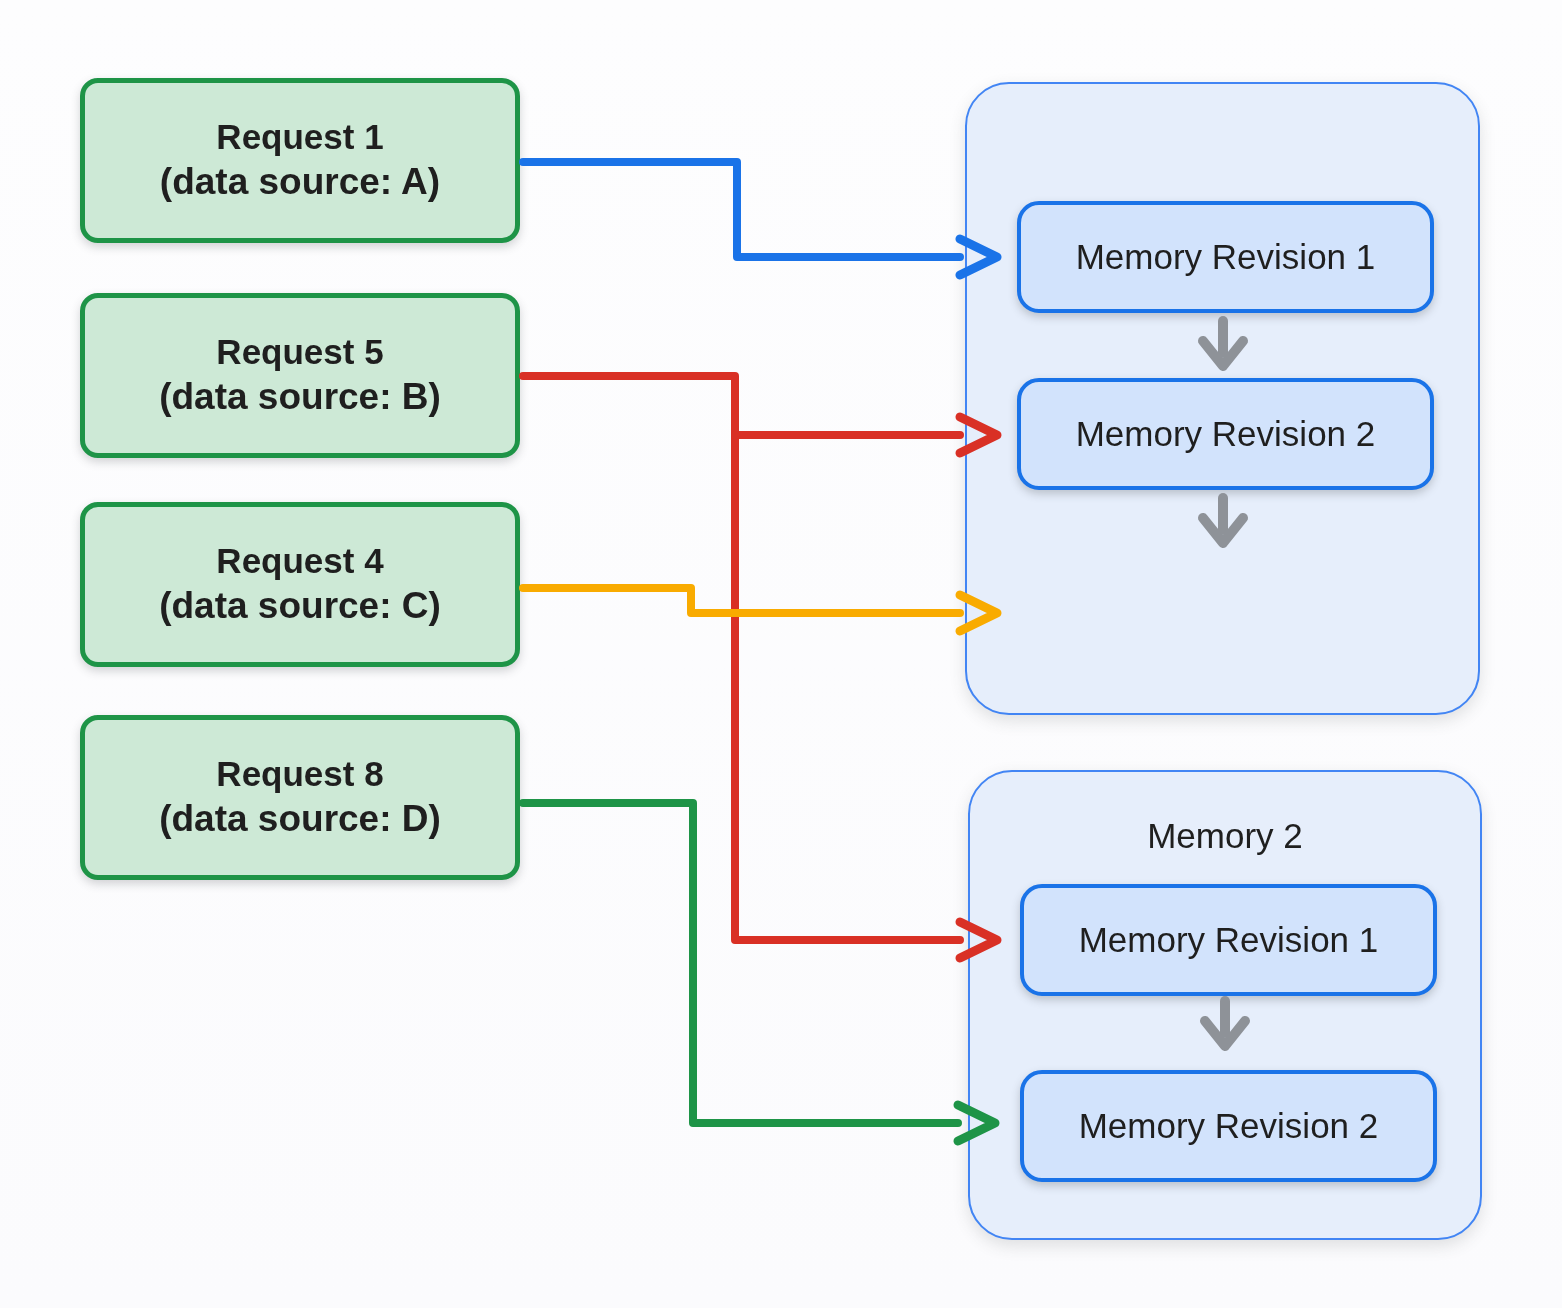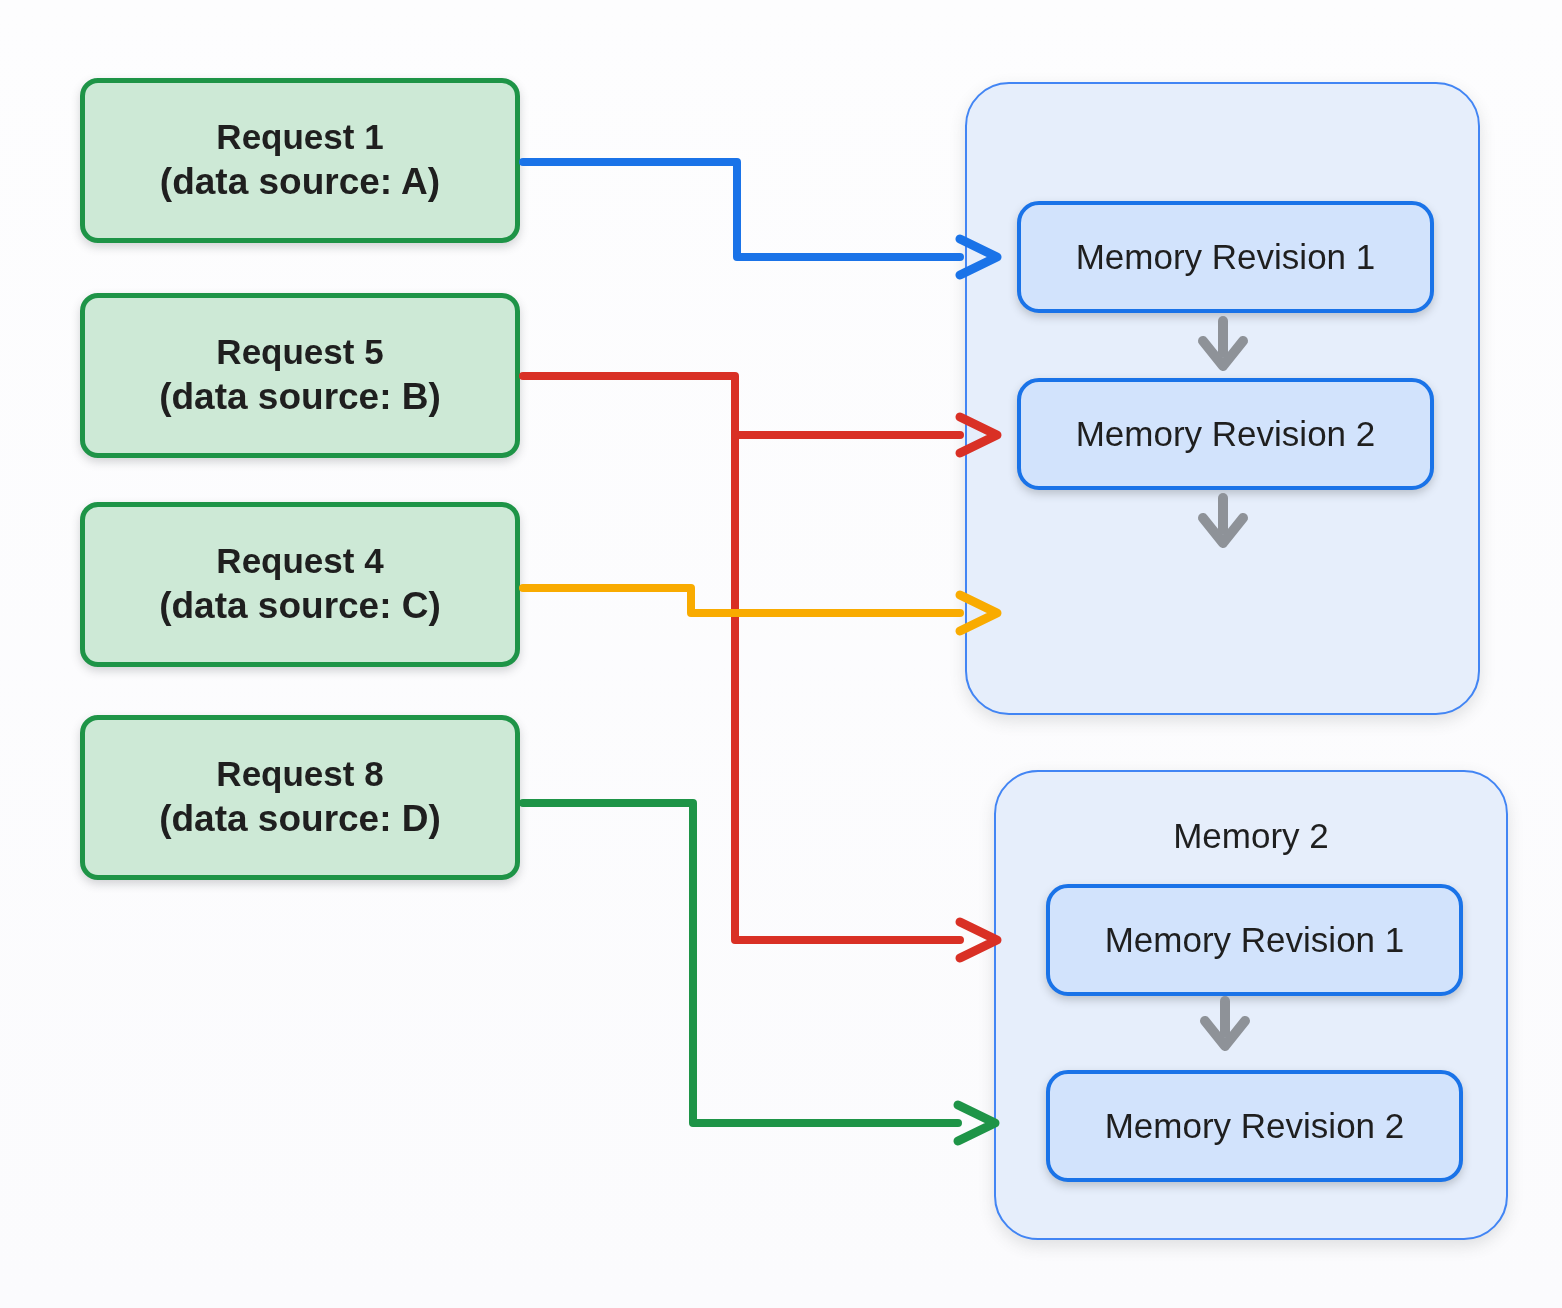--- a/index.html
+++ b/index.html
@@ -26,21 +26,21 @@
   .request-sub{font-size:37px;font-weight:700;line-height:1.1;}
   .memory-container{
     position:absolute;
     box-sizing:border-box;
     background:#e6eefb;
     border:2.5px solid #4285f4;
     border-radius:44px;
     box-shadow:0 6px 16px rgba(60,64,67,.15);
   }
   #memory-1{left:965px;top:82px;width:515px;height:633px;}
-  #memory-2{left:968px;top:770px;width:514px;height:470px;margin-left:26px;}
+  #memory-2{left:968px;top:770px;width:514px;height:470px;}
   .memory-title{
     position:absolute;left:0;right:0;
     text-align:center;
     font-size:35px;font-weight:500;
   }
   .revision-box{
     position:absolute;
     left:50px;width:417px;height:112px;
     box-sizing:border-box;
     background:#d2e3fc;

